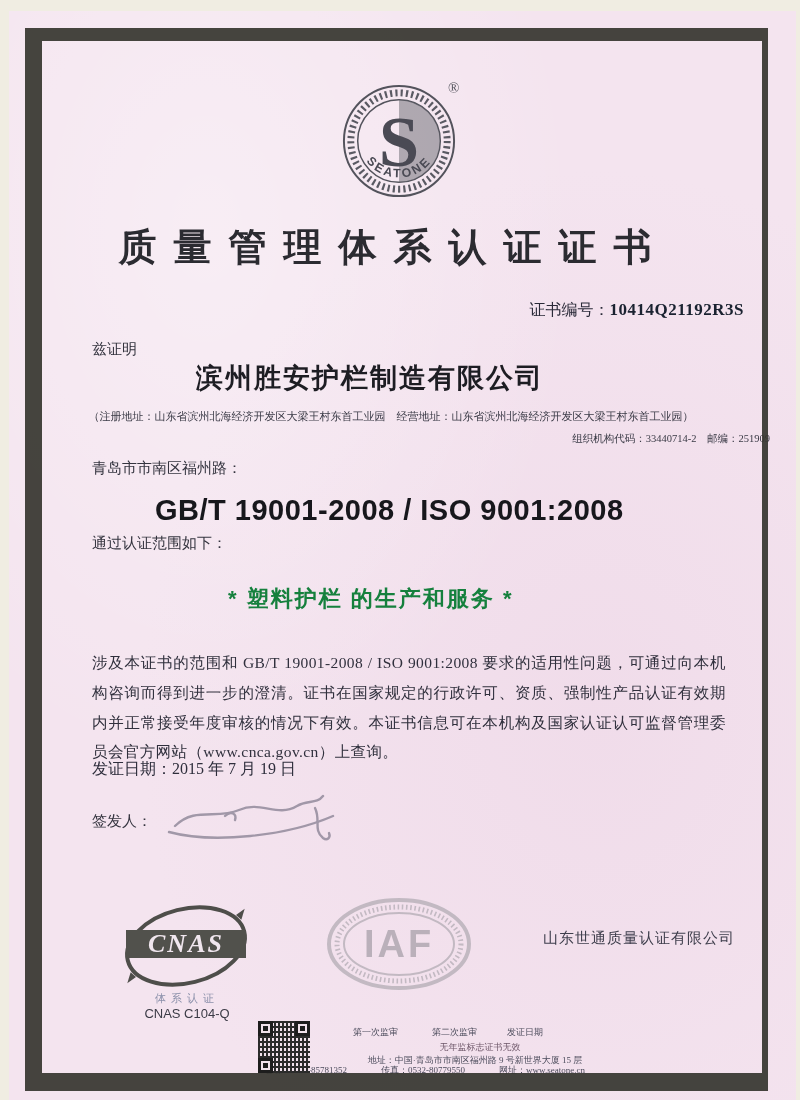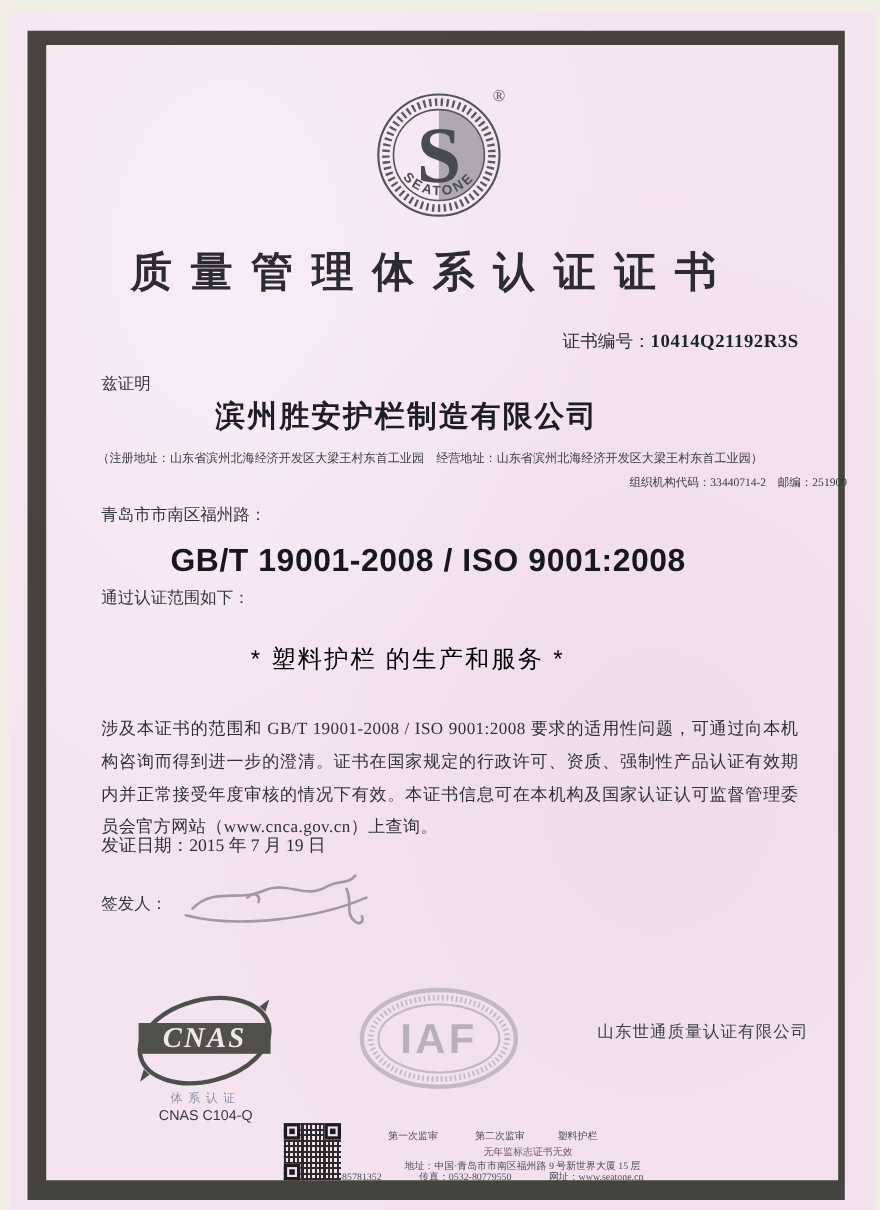--- a/index.html
+++ b/index.html
@@ -12,31 +12,31 @@
       #f4e4ef;}
   .frame{position:absolute;left:25px;top:28px;width:743px;height:1063px;box-sizing:border-box;
     border-style:solid;border-color:#35352f;border-width:13px 6px 18px 17px;
     pointer-events:none;z-index:6;opacity:.92;}
   .song{font-family:"Liberation Serif",serif;}
   .hei{font-family:"Liberation Sans",sans-serif;}
   .abs{position:absolute;}
   .logo-reg{left:448px;top:80px;font-size:15px;color:#55555e;}
   .title{left:0;right:30px;top:222px;text-align:center;font-size:38px;font-weight:600;
     color:#2b2b31;letter-spacing:17px;text-indent:17px;}
-  .certno{right:74px;top:300px;font-size:16px;color:#2a2a38;margin-left:44px;}
+  .certno{right:56px;top:300px;font-size:16px;color:#2a2a38;margin-left:44px;}
   .certno b{font-size:17px;color:#1a2230;letter-spacing:.5px;}
   .certify{left:92px;top:340px;font-size:15px;color:#34343f;}
   .company{left:0;right:60px;top:360px;text-align:center;font-size:27px;font-weight:bold;
     color:#1d1d23;letter-spacing:2px;}
   .addr{left:12px;right:30px;top:409px;text-align:center;font-size:11px;color:#3a3a46;}
   .orgcode{left:0;right:30px;top:432px;text-align:right;font-size:10.5px;color:#3a3a46;}
   .stdlabel{left:92px;top:459px;font-size:15px;color:#34343f;}
   .standard{left:155px;top:494px;font-size:29px;font-weight:bold;color:#17171c;letter-spacing:.5px;}
   .scopelabel{left:92px;top:534px;font-size:15px;color:#34343f;}
-  .scope{left:228px;top:584px;font-size:22px;font-weight:normal;color:#000000;letter-spacing:2px;}
+  .scope{left:228px;top:584px;font-size:22px;font-weight:bold;color:#15803d;letter-spacing:2px;}
   .legal{left:92px;width:634px;top:648px;font-size:15.5px;color:#30303d;line-height:1.92;
     text-align:justify;letter-spacing:.4px;}
   .daterow1{left:92px;top:759px;font-size:16px;color:#2e2e3c;}
   .daterow2{left:388px;top:759px;font-size:15px;color:#2e2e3c;}
   .signer{left:92px;top:812px;font-size:15px;color:#34343f;}
   .sig{left:165px;top:786px;}
   .cnas-cap1{left:112px;width:150px;top:991px;text-align:center;font-size:11px;
     color:#8b90aa;letter-spacing:5px;}
   .cnas-cap2{left:112px;width:150px;top:1006px;text-align:center;font-size:13px;
     color:#3b3b46;font-family:"Liberation Sans",sans-serif;}
@@ -134,21 +134,21 @@
   <div class="abs issuer song">山东世通质量认证有限公司</div>
 
   <div class="abs qr">
     <i class="tl"></i>
     <i class="tr"></i>
     <i class="bl"></i>
   </div>
 
   <div class="abs audit song" style="left:353px">第一次监审</div>
   <div class="abs audit song" style="left:432px">第二次监审</div>
-  <div class="abs audit song" style="left:507px">塑料护栏</div>
+  <div class="abs audit song" style="left:507px">发证日期</div>
 
   <div class="abs notice song">无年监标志证书无效</div>
 
   <div class="abs footaddr song">地址：中国·青岛市市南区福州路 9 号新世界大厦 15 层</div>
 
   <div class="abs contacts song">
     <span>电话：0532-85781352</span>
     <span>传真：0532-80779550</span>
     <span>网址：www.seatone.cn</span>
   </div>

